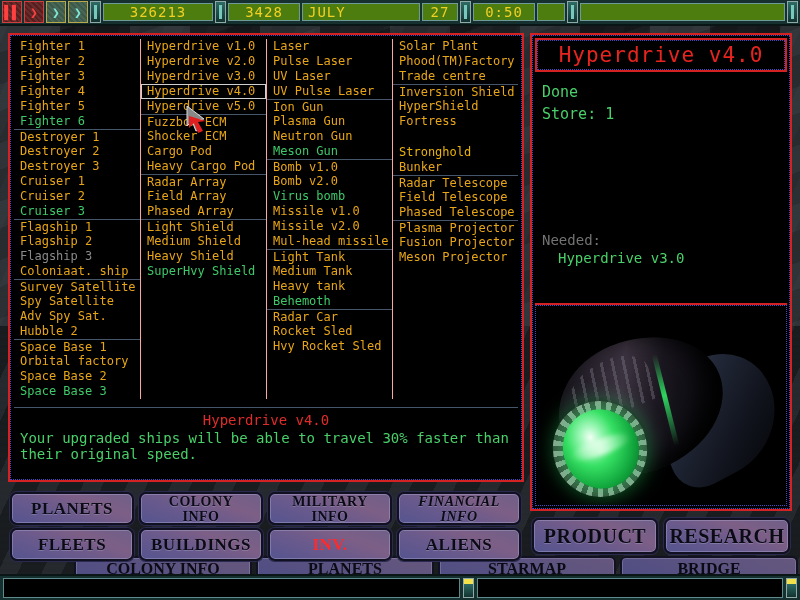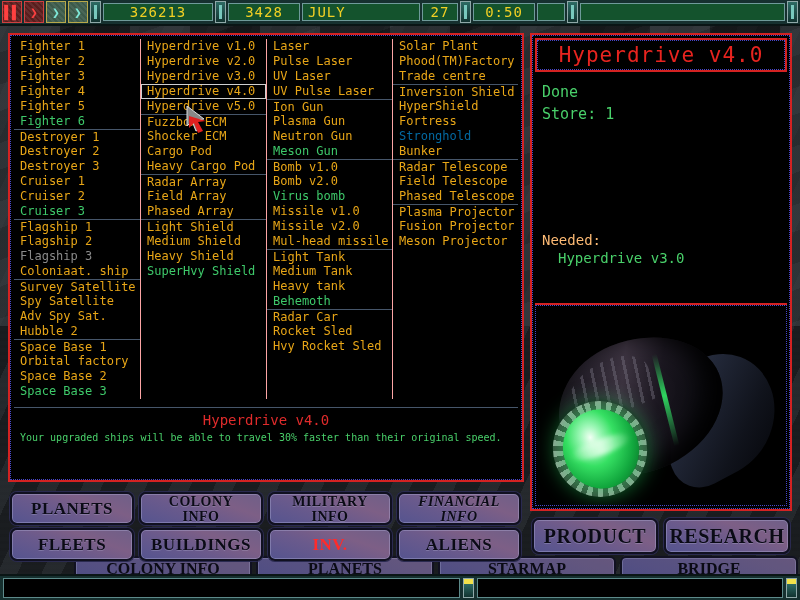--- a/index.html
+++ b/index.html
@@ -38,21 +38,21 @@
     border:1px solid #8fa8a8;
     display:flex; align-items:center; justify-content:center;
     background:
       repeating-linear-gradient(45deg, rgba(255,255,255,.07) 0 2px, transparent 2px 4px);
     font-size:13px; line-height:1; font-weight:bold;
   }
   .tbtn.pause { background-color:#5a1d1d; color:#ff4040; border-color:#d04040;}
   .tbtn.play  { background-color:#5a1d1d; color:#ff4040; border-color:#d04040;}
   .tbtn.ff    { background-color:#3c5a4a; color:#7fe8d8; border-color:#b8a84a;}
   .readout {
-    height:18px; background:#14532d; border:1px solid #6f9a9a;
+    height:18px; background:#4d7c0f; border:1px solid #6f9a9a;
     display:flex; align-items:center; padding:0 5px;
     color:#f2d024; font-size:14px; letter-spacing:1px;
     font-family:"DejaVu Sans Mono", monospace; white-space:nowrap;
   }
   .tabchip {
     width:11px; height:22px; flex:0 0 auto;
     border:1px solid #8fa8a8; background:linear-gradient(180deg,#2e6b64,#123330);
   }
   .tabchip i { display:block; width:3px; height:14px; margin:3px auto 0; background:#79c8bd; }
   .r-money  { width:110px; justify-content:center; }
@@ -87,54 +87,54 @@
   .col + .col { border-left:1px solid #fca5a5; }
   .item {
     height:15px; line-height:15px;
     font-size:12px; white-space:nowrap;
     padding-left:6px;
     color:#e8a617;
     letter-spacing:0px;
     position:relative;
   }
   .item.green  { color:#3ec96a; }
-  .item.white  { color:#0369a1; }
+  .item.white  { color:#eab308;margin-top:16px; }
   .item.gray   { color:#8a8a8a; }
   .item.sep    { border-top:1px solid #46566a; }
   .item.sel {
     outline:1px solid #cfcfcf;
     outline-offset:-1px;
   }
 
   
   #descbox {
     position:absolute; left:4px; top:372px; right:4px; bottom:4px;
     border-top:1px solid #46566a;
     padding:2px 6px;
   }
   #desctitle {
     text-align:center; color:#e02b2b; font-size:14px; height:20px; line-height:20px;
   }
   #desctext {
-    color:#49d06a; font-size:10px; line-height:16px; letter-spacing:0px;
+    color:#49d06a; font-size:14px; line-height:16px; letter-spacing:0px;
   }
 
   
   #rtitlebar {
     position:absolute; left:3px; top:3px; right:3px; height:34px;
     border:2px solid #d42222;
     display:flex; align-items:center; justify-content:center;
     background:#000;
   }
   #rtitlebar:before{ content:""; position:absolute; inset:0; border:1px dotted #4646c8;}
   #rtitle { color:#e8241f; font-size:21px; letter-spacing:1px; }
   #rstats { position:absolute; left:10px; top:46px; right:6px; }
   .stat { color:#49d06a; font-size:15px; line-height:22px; white-space:nowrap; }
   #rneeded { position:absolute; left:10px; top:196px; right:6px; }
-  .need-h  { color:#fdba74; font-size:14px; line-height:18px; }
+  .need-h  { color:#737373; font-size:14px; line-height:18px; }
   .need-i  { color:#49d06a; font-size:14px; line-height:18px; padding-left:16px; }
 
   
   #render {
     position:absolute; left:3px; top:268px; right:3px; bottom:3px;
     background:#000; overflow:hidden;
     border-top:2px solid #d42222;
   }
   #render:before{ content:""; position:absolute; inset:0; border:1px dotted #4646c8; z-index:5;}
   .eng-body {

